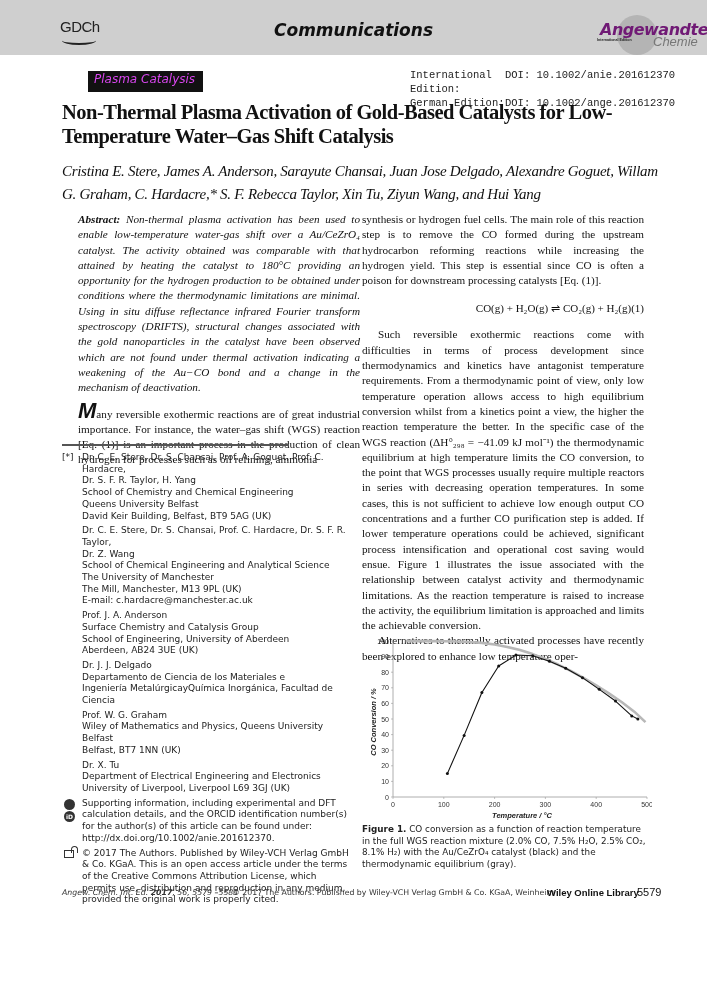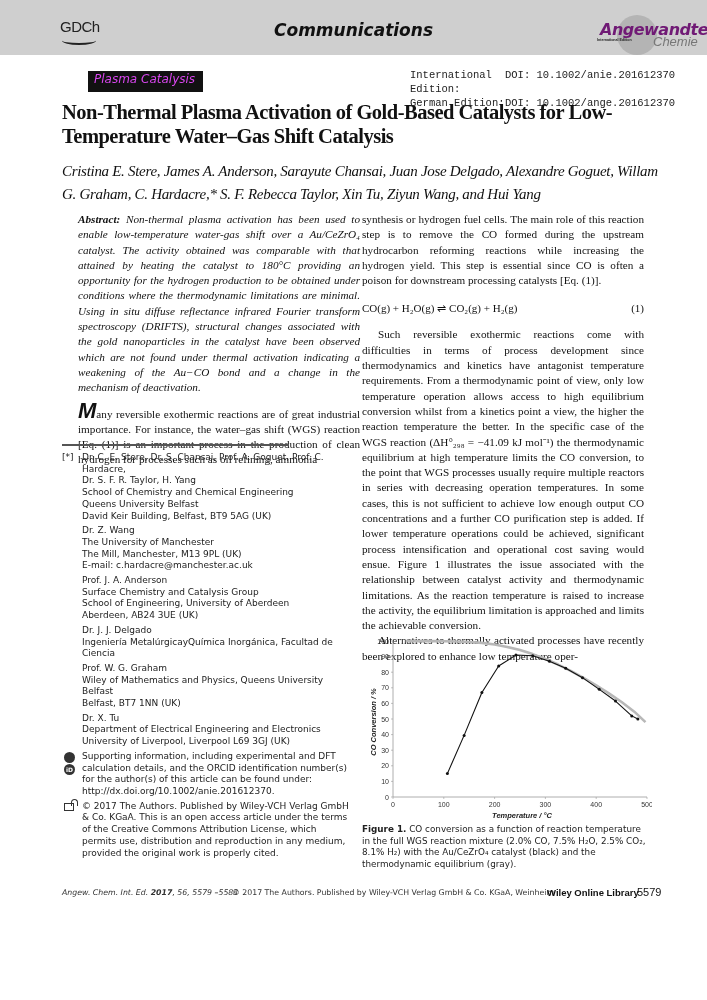--- a/index.html
+++ b/index.html
@@ -35,21 +35,21 @@
 
   .footnote-rule { position: absolute; left: 62px; top: 444px; width: 227px; height: 1.5px; background: #555; }
   .affils { position: absolute; left: 62px; top: 452px; width: 290px; font-family: "DejaVu Sans", sans-serif; font-size: 9px; line-height: 11.7px; color: #222; }
   .affil-block { padding-left: 20px; position: relative; margin-bottom: 3px; }
   .affil-marker { position: absolute; left: 0; top: 0; }
   .si-block { position: relative; padding-left: 20px; margin-bottom: 3px; }
   .si-icon { position: absolute; left: 2px; width: 11px; height: 11px; border-radius: 50%; background: #333; color: #fff; font-size: 6px; text-align: center; line-height: 11px; font-weight: bold; }
   .oa-icon { position: absolute; left: 2px; top: 2px; width: 10px; height: 8px; border: 1.5px solid #333; }
   .oa-shackle { position: absolute; left: 6px; top: -5px; width: 7px; height: 7px; border: 1.5px solid #333; border-bottom: none; border-radius: 4px 4px 0 0; }
 
-  .equation { display: flex; justify-content: space-between; font-size: 11px; margin: 14px 0 12px 0; }
+  .equation { display: flex; justify-content: flex-end; font-size: 11px; margin: 14px 0 12px 0; }
 
   .figure { position: absolute; left: 362px; top: 632px; width: 290px; height: 190px; }
   .figure svg { width: 290px; height: 190px; }
   .caption { position: absolute; left: 362px; top: 824px; width: 285px; font-family: "DejaVu Sans", sans-serif; font-size: 8.8px; line-height: 11.6px; color: #222; }
   .caption b { }
 
   .footer { position: absolute; left: 62px; top: 887px; width: 595px; font-family: "DejaVu Sans", sans-serif; font-size: 7.8px; color: #333; }
   .footer-cite { position: absolute; left: 0; top: 1px; font-style: italic; }
   .footer-copy { position: absolute; left: 170px; top: 1px; }
   .footer-wiley { position: absolute; left: 485px; top: 0; font-family: "Liberation Sans", sans-serif; font-weight: bold; font-size: 9.5px; color: #111; }
@@ -97,33 +97,36 @@
 <div class="affils">
   <div class="affil-block">
     <span class="affil-marker">[*]</span>
     <div>Dr. C. E. Stere, Dr. S. Chansai, Prof. A. Goguet, Prof. C. Hardacre,</div>
     <div>Dr. S. F. R. Taylor, H. Yang</div>
     <div>School of Chemistry and Chemical Engineering</div>
     <div>Queens University Belfast</div>
     <div>David Keir Building, Belfast, BT9 5AG (UK)</div>
   </div>
   <div class="affil-block">
+    <div>Dr. C. E. Stere, Dr. S. Chansai, Prof. C. Hardacre, Dr. S. F. R. Taylor,</div>
     <div>Dr. Z. Wang</div>
+    <div>School of Chemical Engineering and Analytical Science</div>
     <div>The University of Manchester</div>
     <div>The Mill, Manchester, M13 9PL (UK)</div>
     <div>E-mail: c.hardacre@manchester.ac.uk</div>
   </div>
   <div class="affil-block">
     <div>Prof. J. A. Anderson</div>
     <div>Surface Chemistry and Catalysis Group</div>
     <div>School of Engineering, University of Aberdeen</div>
     <div>Aberdeen, AB24 3UE (UK)</div>
   </div>
   <div class="affil-block">
     <div>Dr. J. J. Delgado</div>
+    <div>Departamento de Ciencia de los Materiales e</div>
     <div>Ingeniería MetalúrgicayQuímica Inorgánica, Facultad de Ciencia</div>
   </div>
   <div class="affil-block">
     <div>Prof. W. G. Graham</div>
     <div>Wiley of Mathematics and Physics, Queens University Belfast</div>
     <div>Belfast, BT7 1NN (UK)</div>
   </div>
   <div class="affil-block">
     <div>Dr. X. Tu</div>
     <div>Department of Electrical Engineering and Electronics</div>

